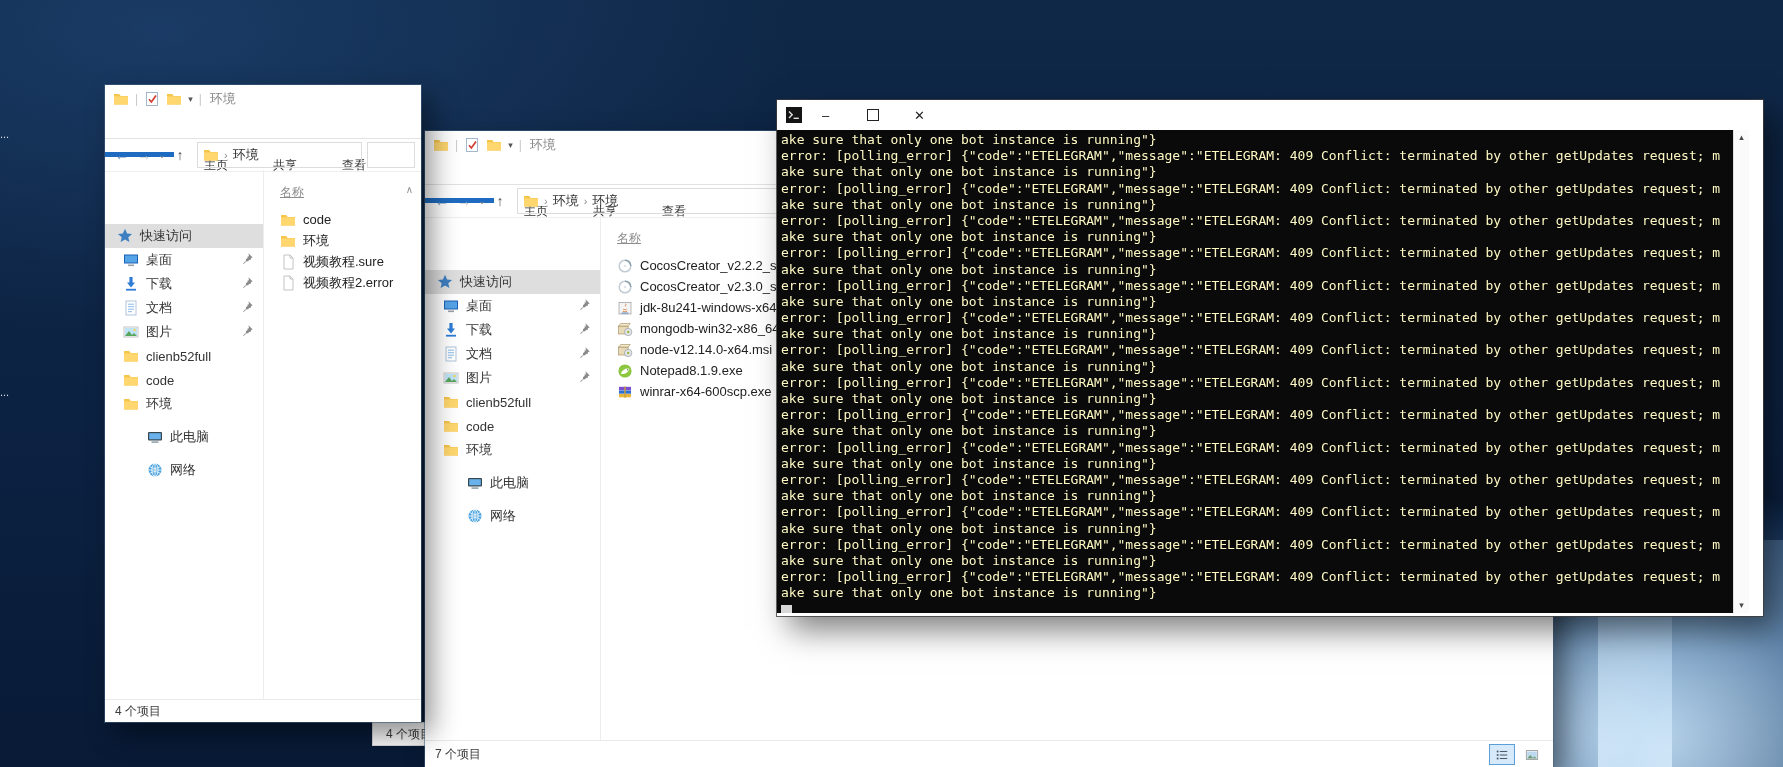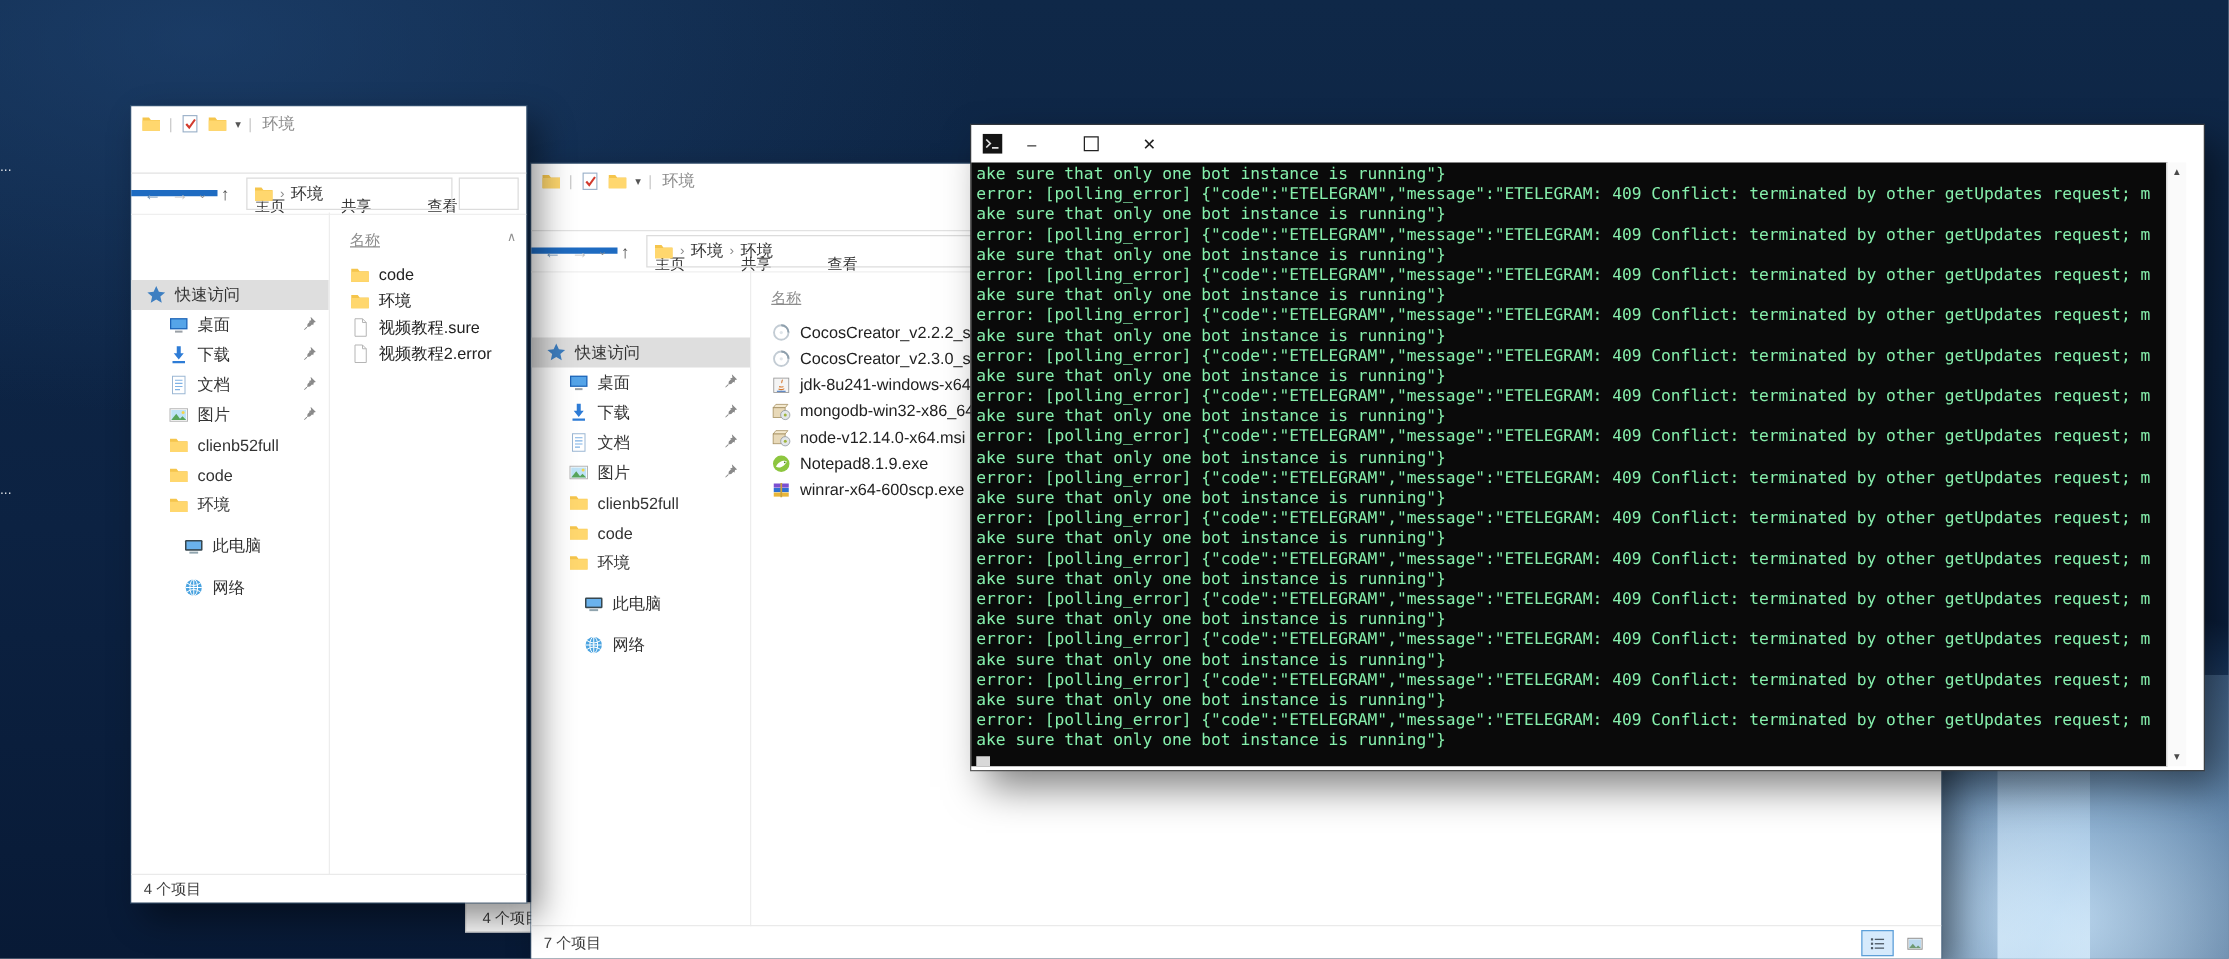--- a/index.html
+++ b/index.html
@@ -30,21 +30,21 @@
   .g-back{color:#6b8fb3;}
   .g-fwd{color:#c3c3c3;}
   .g-dd{color:#8d8d8d;font-size:9px;width:14px;}
   .g-up{color:#4d4d4d;}
   .addrbox{flex:1;height:24px;border:1px solid #dcdcdc;display:flex;align-items:center;padding:0 5px;gap:3px;font-size:13px;color:#333;margin-left:6px;white-space:nowrap;overflow:hidden;}
   .crumb-sep{color:#8a8a8a;font-size:11px;padding:0 2px;}
   .searchbox{width:46px;height:24px;border:1px solid #dcdcdc;margin-left:5px;flex:none;}
   .ebody{position:absolute;left:0;right:0;display:flex;}
   .sidebar{overflow:hidden;padding-top:26px;border-right:1px solid #ededed;flex:none;}
   .srow{height:24px;display:flex;align-items:center;gap:7px;padding-left:12px;position:relative;font-size:13px;color:#333;white-space:nowrap;}
-  .srow.child{padding-left:30px;}
+  .srow.child{padding-left:18px;}
   .srow.sel{background:#dedede;margin-top:28px;}
   .srow.grp{margin-top:9px;padding-left:42px;}
   .pin{position:absolute;right:9px;top:4px;}
   .filepane{flex:1;position:relative;padding:14px 0 0 16px;overflow:hidden;}
   .colhead{font-size:12px;color:#8c8c8c;margin-bottom:8px;text-decoration:underline;}
   .frow{height:21px;display:flex;align-items:center;gap:7px;font-size:13px;color:#222;white-space:nowrap;}
   .paneup{position:absolute;right:8px;top:14px;color:#909090;font-size:10px;}
   .statusbar{position:absolute;left:0;right:0;bottom:0;border-top:1px solid #eaeaea;font-size:12px;color:#3c3c3c;display:flex;align-items:center;padding-left:10px;}
   .ic{display:inline-block;flex:none;}
   .ic svg{width:16px;height:16px;display:block;}
@@ -64,21 +64,21 @@
   .vbtn svg{width:14px;height:14px;display:block;}
 
   .sliver{position:absolute;left:372px;top:722px;width:320px;height:24px;background:#fdfdfd;border:1px solid #d8d8d8;z-index:1;font-size:12px;color:#3c3c3c;display:flex;align-items:center;padding-left:13px;box-sizing:border-box;}
 
   .cmd{left:777px;top:100px;width:986px;height:516px;z-index:4;background:#fff;box-shadow:0 0 0 1px rgba(60,60,60,.8), 12px 14px 30px rgba(0,0,0,.5);}
   .cmd-titlebar{height:30px;display:flex;align-items:center;padding-left:9px;}
   .cmd-title{font-size:13px;color:#141414;margin-left:8px;flex:1;white-space:nowrap;overflow:hidden;}
   .cmd-btn{width:47px;height:30px;display:flex;align-items:center;justify-content:center;font-size:13px;color:#222;flex:none;}
   .maxbox{width:10px;height:10px;border:1px solid #222;display:block;}
   .console{position:absolute;left:0;top:30px;bottom:3px;right:29px;background:#0a0a0a;overflow:hidden;
-    font-family:"DejaVu Sans Mono",monospace;font-size:13px;line-height:16.2px;color:#86efac;padding:2px 0 0 4px;white-space:pre;}
+    font-family:"DejaVu Sans Mono",monospace;font-size:13px;line-height:16.2px;color:#fef9c3;padding:2px 0 0 4px;white-space:pre;}
   .cline{height:16.2px;overflow:hidden;}
   .cursor{width:11px;height:8px;background:#d8d8d8;margin-top:4px;}
   .cmd-scroll{position:absolute;top:30px;bottom:3px;right:14px;width:15px;background:#fafafa;border-left:1px solid #e0e0e0;}
   .sarrow{position:absolute;left:0;right:0;height:15px;color:#4a4a4a;font-size:9px;text-align:center;line-height:15px;}
   .sarrow.up{top:0;}
   .sarrow.dn{bottom:0;}
 </style>
 </head>
 <body>
 

